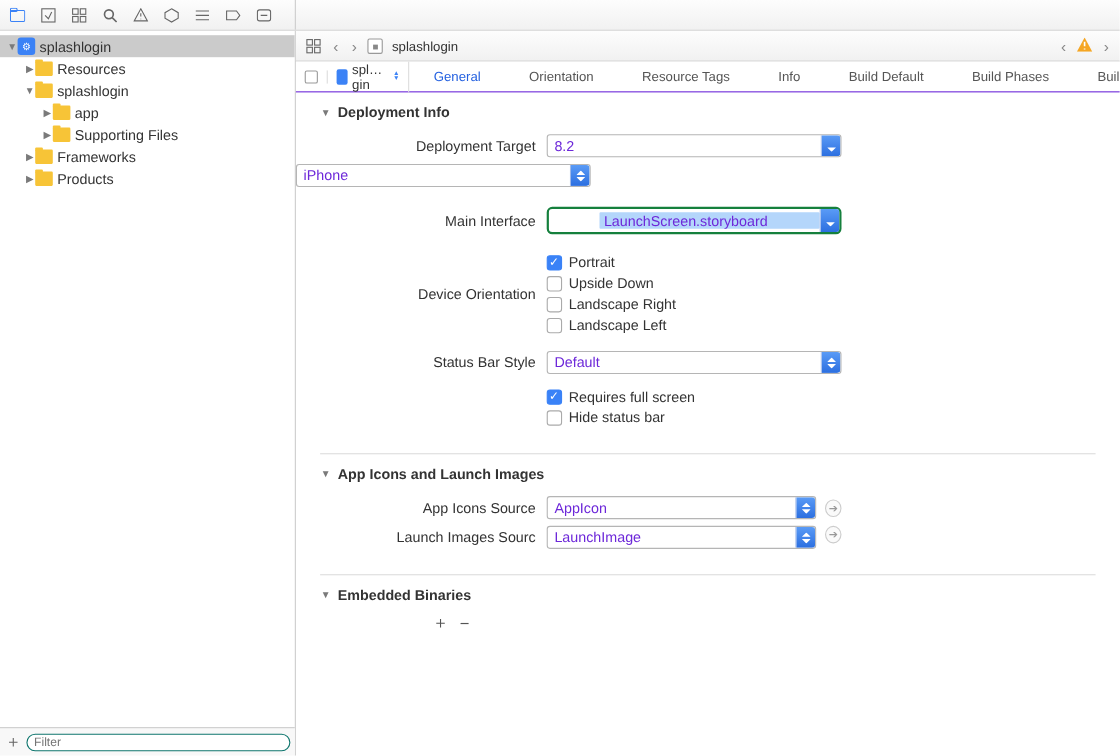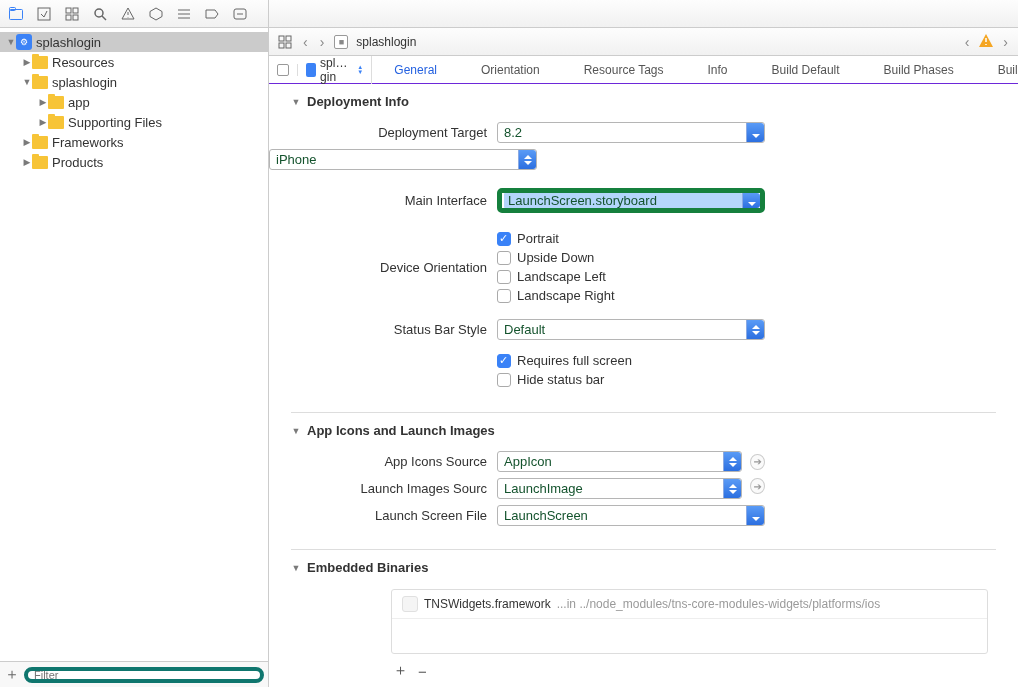--- a/index.html
+++ b/index.html
@@ -15,21 +15,21 @@
 .main { flex: 1; display: flex; min-height: 0; }
 .navigator { width: 269px; border-right: 1px solid #ccc; display: flex; flex-direction: column; background: #fff; }
 .nav-tree { flex: 1; overflow: auto; padding-top: 4px; font-size: 13px; }
 .tree-row { display: flex; align-items: center; height: 20px; cursor: pointer; }
 .tree-row.sel { background: #cbcbcb; }
 .disc { width: 10px; text-align: center; color: #7a7a7a; font-size: 9px; }
 .folder-icon { width: 16px; height: 13px; background: #f7c437; border-radius: 1px; margin-right: 4px; position: relative; }
 .folder-icon::before { content:''; position:absolute; top:-2px; left:0; width:7px; height:3px; background:#f7c437; border-radius:1px 1px 0 0; }
 .proj-icon { width: 16px; height: 16px; background: #3b82f6; border-radius: 3px; margin-right: 4px; display:flex; align-items:center; justify-content:center; color:#fff; font-size:9px; }
 .nav-filter { height: 26px; border-top: 1px solid #ccc; display: flex; align-items: center; padding: 0 4px; gap:4px; background:#f8f8f8;}
-.filter-input { flex: 1; border: 4px solid #0f766e; border-radius: 10px; height: 16px; padding: 0 18px 0 6px; font-size: 11px; color:#999; background:#fff;}
+.filter-input { flex: 1; border: 1px solid #0f766e; border-radius: 10px; height: 16px; padding: 0 18px 0 6px; font-size: 11px; color:#999; background:#fff;}
 
 
 .editor { flex: 1; display: flex; flex-direction: column; min-width:0;}
 .jumpbar { height: 28px; background: linear-gradient(#fdfdfd,#f1f1f1); border-bottom: 1px solid #ccc; display:flex; align-items:center; padding: 0 8px; gap:8px; font-size:12px; }
 .jumpbar .spacer { flex:1; }
 .chev { color:#888; cursor:pointer; padding:0 2px; font-size:14px;}
 .stbd-icon { width:14px; height:14px; background:#fff; border:1px solid #999; border-radius:2px; display:inline-flex; align-items:center; justify-content:center; font-size:9px; color:#888;}
 .warn-tri { color:#f5a623; }
 
 .tabbar { height: 28px; border-bottom: 1px solid #6d28d9; display:flex; align-items:center; font-size:12px; background:#fff;}
@@ -44,22 +44,22 @@
 .editor .scroll::-webkit-scrollbar { width:14px; }
 .editor .scroll::-webkit-scrollbar-thumb { background:#c9c9c9; border-radius:7px; border:3px solid #fff;}
 
 .section-hdr { display:flex; align-items:center; gap:6px; padding: 10px 0 6px 22px; font-weight:600; font-size:13px; color:#333;}
 .section-hdr .disc { color:#7a7a7a; }
 .form { padding: 4px 0 12px 0; }
 .form-row { display:flex; align-items:center; padding: 3px 0; }
 .form-label { width: 228px; text-align:right; padding-right:10px; font-size:13px; color:#333;}
 .control { width: 268px; position:relative; }
 .combo { width:100%; height:21px; border:1px solid #b5b5b5; border-radius:3px; background:#fff; display:flex; align-items:center; font-size:13px;}
-.combo.focus { border: 5px solid #15803d; border-radius:5px; height:25px;}
-.combo .combo-text { flex:1; padding: 0 6px; color:#14532d; overflow:hidden; text-overflow:ellipsis; white-space:nowrap;}
+.combo.focus { border: 2px solid #15803d; border-radius:5px; height:25px;padding-left:44px;}
+.combo .combo-text { flex:1; padding: 0 6px; color:#6d28d9; overflow:hidden; text-overflow:ellipsis; white-space:nowrap;}
 .combo .combo-btn { width:18px; height:100%; background: linear-gradient(#5a9bf6,#2c6fe0); border-left:1px solid #8aa9e3; border-radius:0 3px 3px 0; display:flex; align-items:center; justify-content:center;}
 .combo .combo-btn svg { width:8px; height:10px;}
 .check-row { display:flex; align-items:center; gap:6px; font-size:13px; color:#333; padding:2px 0;}
 input[type=checkbox]{ width:14px; height:14px; appearance:none; border:1px solid #aaa; border-radius:3px; background:#fff; position:relative; cursor:pointer;}
 input[type=checkbox]:checked{ background:#3a82f7; border-color:#3a82f7;}
 input[type=checkbox]:checked::after{ content:'✓'; color:#fff; font-size:11px; position:absolute; top:-1px; left:1px;}
 
 .goto-arrow { width:16px; height:16px; border:1px solid #ccc; border-radius:50%; margin-left:8px; display:flex; align-items:center; justify-content:center; color:#999; font-size:10px; cursor:pointer; background:#fafafa;}
 
 .sep { height:1px; background:#ddd; margin: 8px 22px 0 22px;}
@@ -277,25 +277,25 @@
             <div class="check-row">
                 <input type="checkbox" checked="" style="">
                 <span>Portrait</span>
               </div>
             <div class="check-row">
                 <input type="checkbox" style="">
                 <span>Upside Down</span>
               </div>
             <div class="check-row">
                 <input type="checkbox" style="">
+                <span>Landscape Right</span>
+              </div>
+            <div class="check-row">
+                <input type="checkbox" style="">
                 <span>Landscape Left</span>
-              </div>
-            <div class="check-row">
-                <input type="checkbox" style="">
-                <span>Landscape Right</span>
               </div>
           </div>
         </div>
         <div style="height:8px;"></div>
         <div class="form-row">
           <div class="form-label">Status Bar Style</div>
           <div class="control">
             <div class="combo">
               <span class="combo-text">Default</span>
               <span class="combo-btn">
@@ -349,48 +349,27 @@
               <span class="combo-text">LaunchImage</span>
               <span class="combo-btn">
                   <svg viewBox="0 0 8 10">
                     <path d="M0 4l4-4 4 4zM0 6l4 4 4-4z" fill="#fff"></path>
                   </svg>
                 </span>
             </div>
             <span class="goto-arrow">➔</span>
           </div>
         </div>
-        <div class="form-row">
-          <div class="form-label">Launch Screen File</div>
-          <div class="control">
-            <div class="combo">
-              <span class="combo-text">LaunchScreen</span>
-              <span class="combo-btn">
-                  <svg viewBox="0 0 8 10">
-                    <path d="M0 6l4 4 4-4z" fill="#fff"></path>
-                  </svg>
-                </span>
-            </div>
-          </div>
-        </div>
       </div>
 
       <div class="sep"></div>
 
       <div class="section-hdr">
         <span class="disc">▼</span>
         <span>Embedded Binaries</span>
-      </div>
-      <div class="list-box">
-        <div class="list-row">
-          <span class="fw-icon"></span>
-          <span>TNSWidgets.framework</span>
-          <span class="gray">...in ../node_modules/tns-core-modules-widgets/platforms/ios</span>
-        </div>
-        <div style="height:34px;"></div>
       </div>
       <div class="list-foot">
         <span class="pm">＋</span>
         <span class="pm">−</span>
       </div>
 
     </div>
   </div>
 </div>
 

